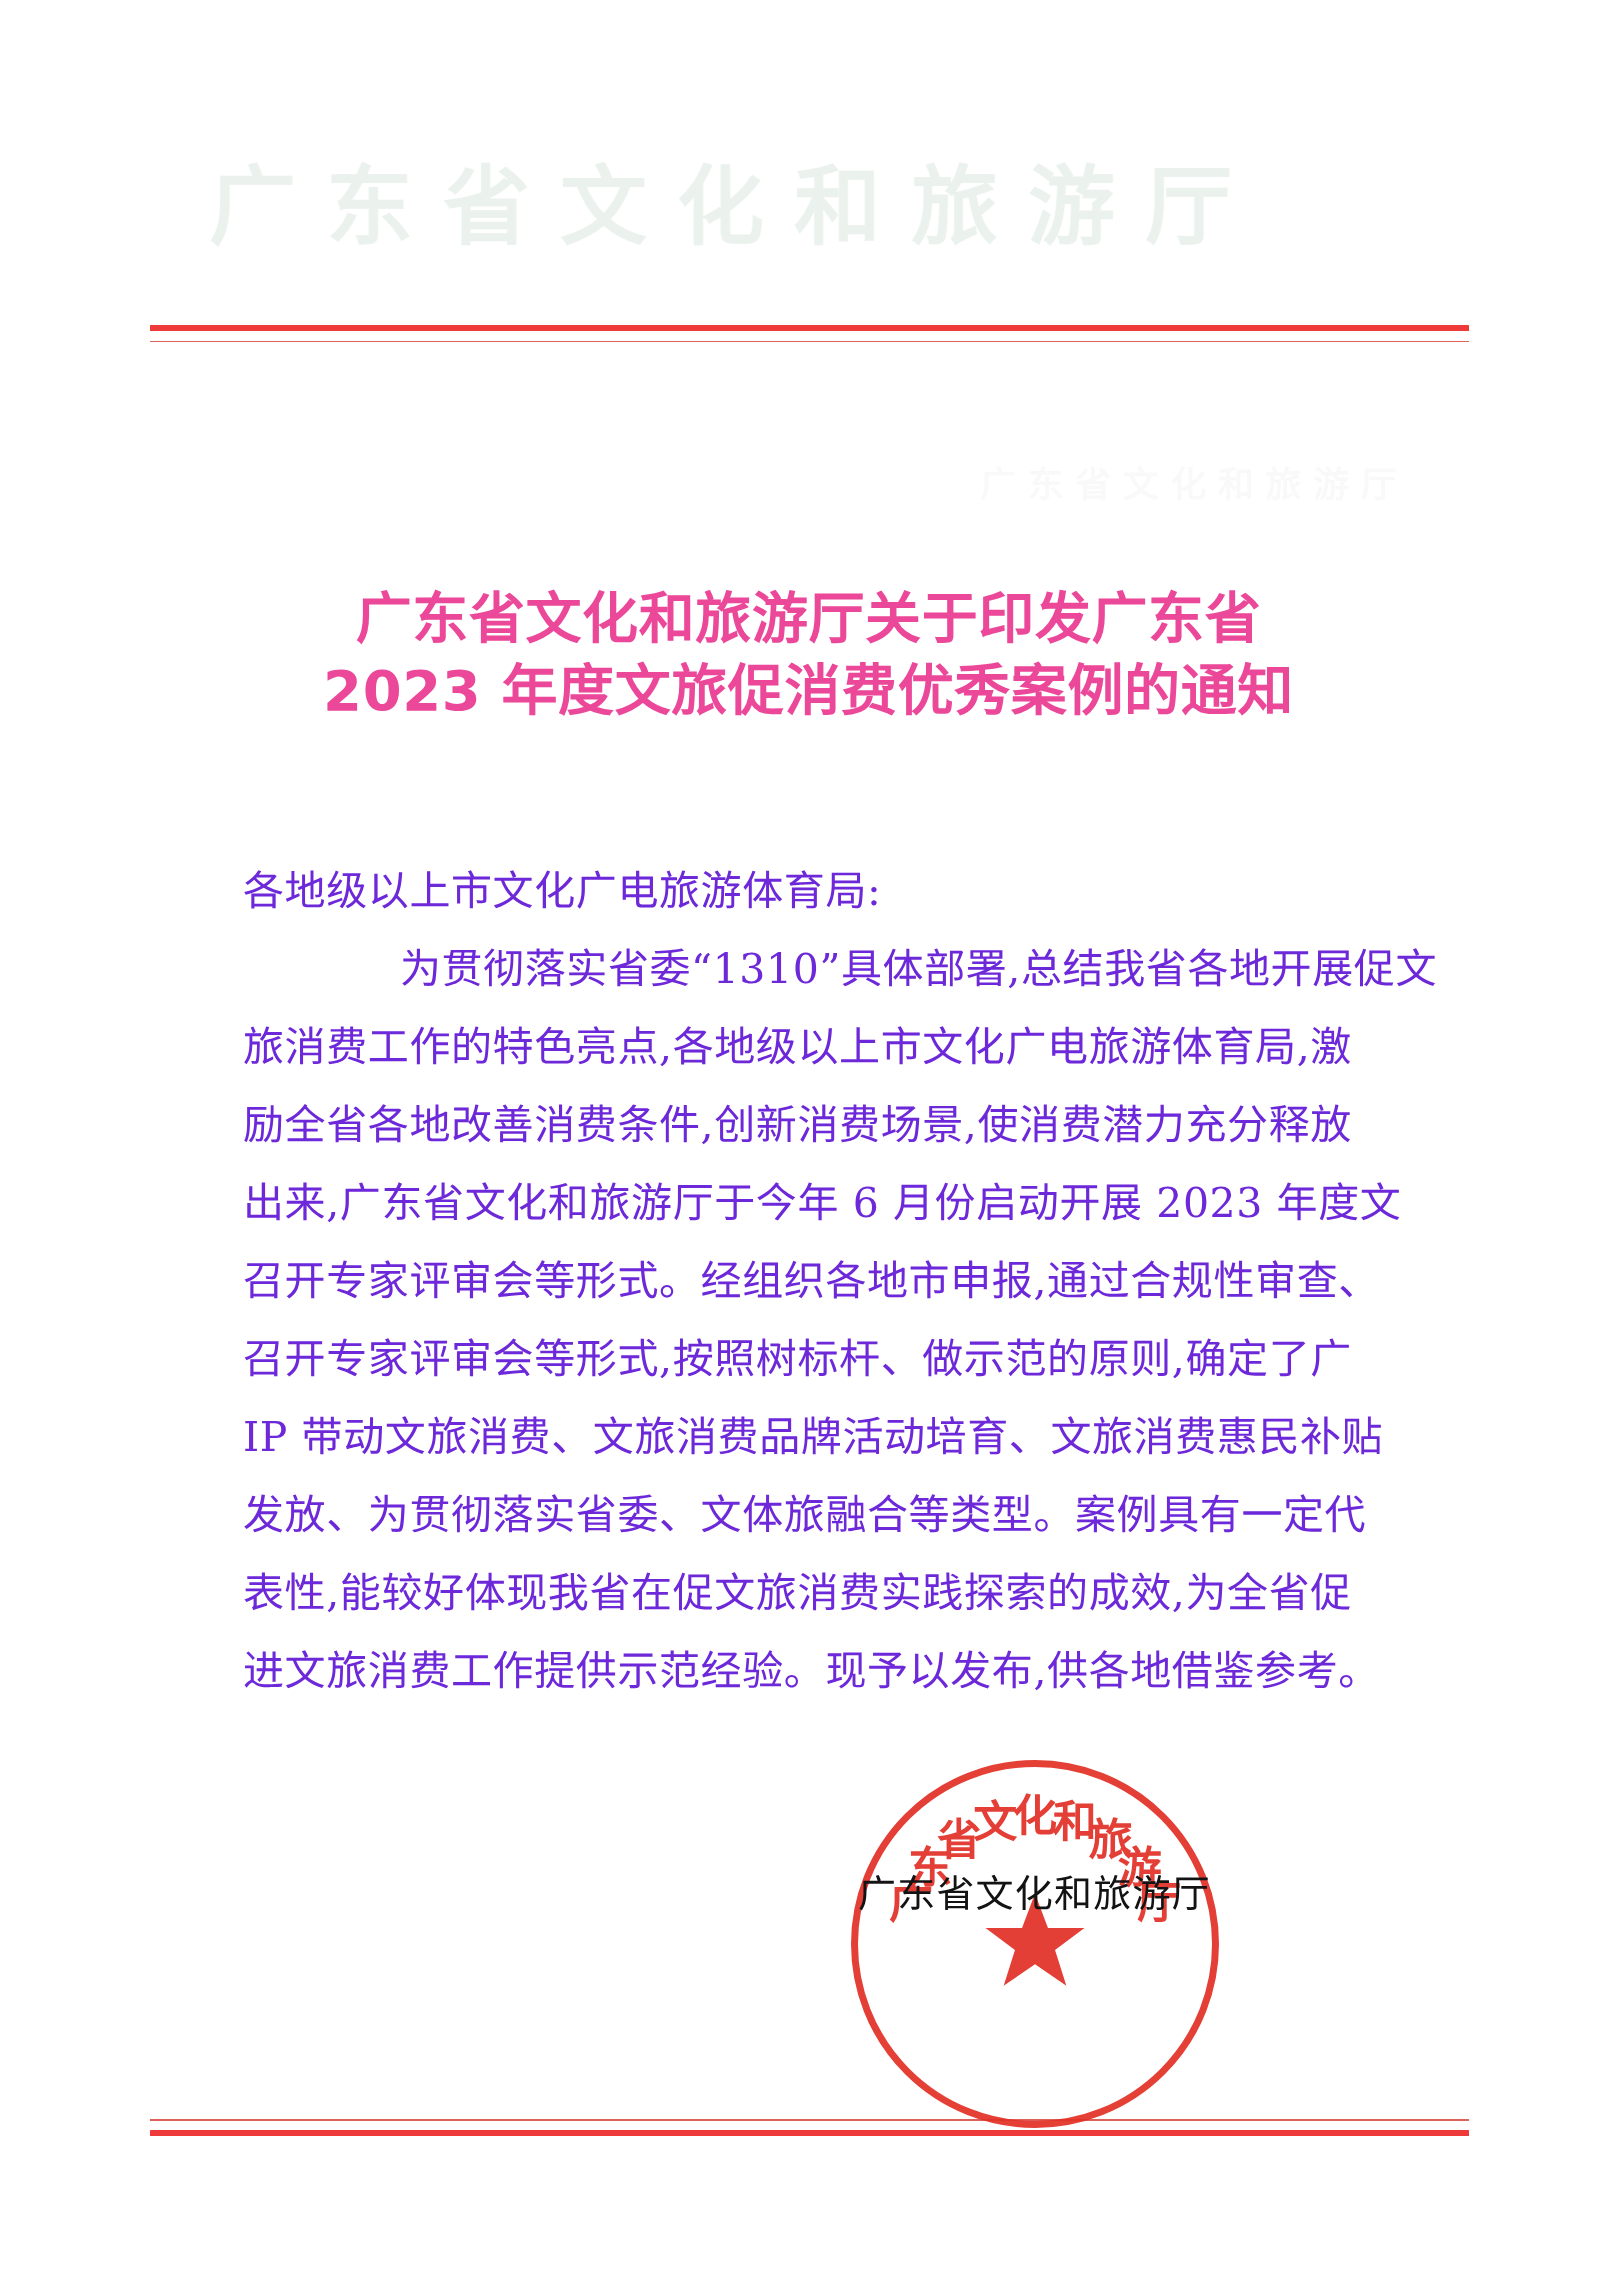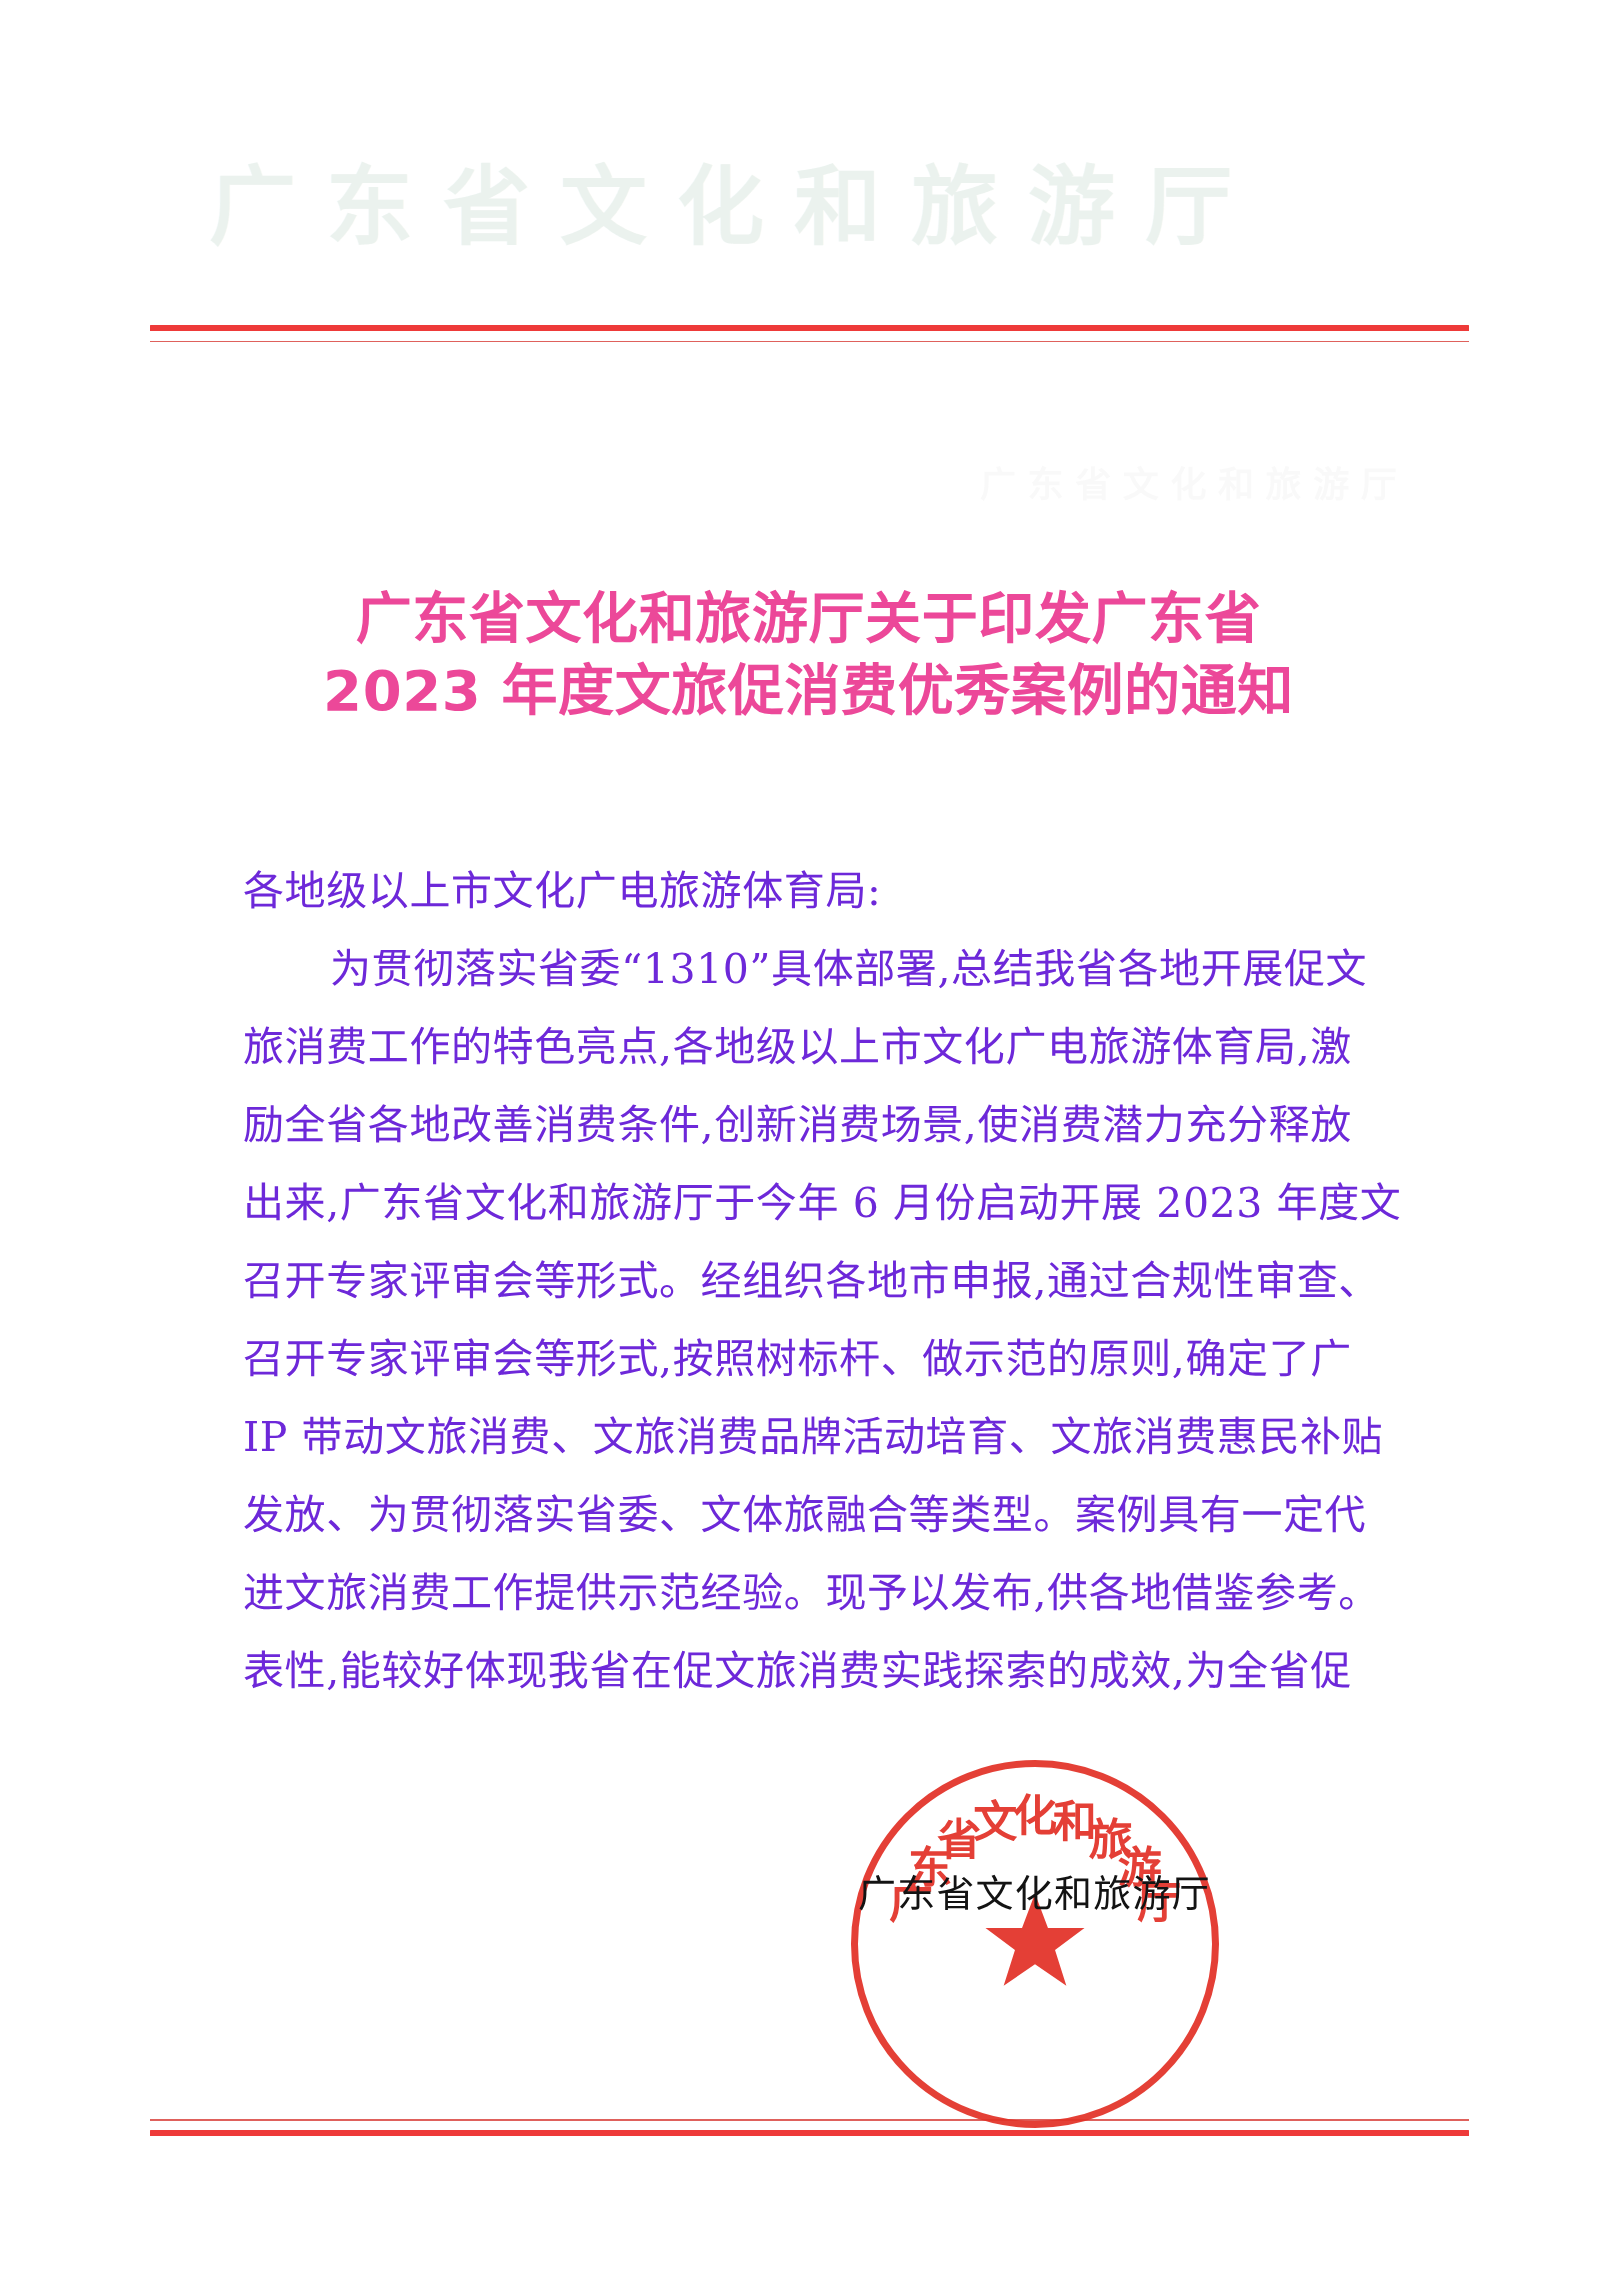--- a/index.html
+++ b/index.html
@@ -103,21 +103,21 @@
   }
   .salutation,
   .para-line {
     font-family: "DejaVu Serif", "Liberation Serif", serif;
     font-size: 41px;
     line-height: 78px;
     color: #6d28d9;
     white-space: nowrap;
     letter-spacing: 0.6px;
   }
-  .para-line.indent { text-indent: 87px; }
+  .para-line.indent { text-indent: 87px; text-align: right; }
 
   
   .sign-block {
     position: absolute;
     left: 858px;
     top: 1861px;
     width: 441px;
     font-family: "DejaVu Serif", "Liberation Serif", serif;
     font-size: 38px;
     line-height: 67px;
@@ -198,22 +198,22 @@
     <div class="salutation">各地级以上市文化广电旅游体育局:</div>
 
     <div class="para-line indent">为贯彻落实省委“1310”具体部署,总结我省各地开展促文</div>
     <div class="para-line">旅消费工作的特色亮点,各地级以上市文化广电旅游体育局,激</div>
     <div class="para-line">励全省各地改善消费条件,创新消费场景,使消费潜力充分释放</div>
     <div class="para-line">出来,广东省文化和旅游厅于今年 6 月份启动开展 2023 年度文</div>
     <div class="para-line">召开专家评审会等形式。经组织各地市申报,通过合规性审查、</div>
     <div class="para-line">召开专家评审会等形式,按照树标杆、做示范的原则,确定了广</div>
     <div class="para-line">IP 带动文旅消费、文旅消费品牌活动培育、文旅消费惠民补贴</div>
     <div class="para-line">发放、为贯彻落实省委、文体旅融合等类型。案例具有一定代</div>
+    <div class="para-line">表性,能较好体现我省在促文旅消费实践探索的成效,为全省促</div>
     <div class="para-line">进文旅消费工作提供示范经验。现予以发布,供各地借鉴参考。</div>
-    <div class="para-line">表性,能较好体现我省在促文旅消费实践探索的成效,为全省促</div>
   </div>
 
   <div class="seal">
     <div class="seal-text">
       <div class="seal-char" style="transform: rotate(-70deg) translateY(-132px) rotate(70deg);">
           <span>广</span>
         </div>
       <div class="seal-char" style="transform: rotate(-52.5deg) translateY(-132px) rotate(52.5deg);">
           <span>东</span>
         </div>

